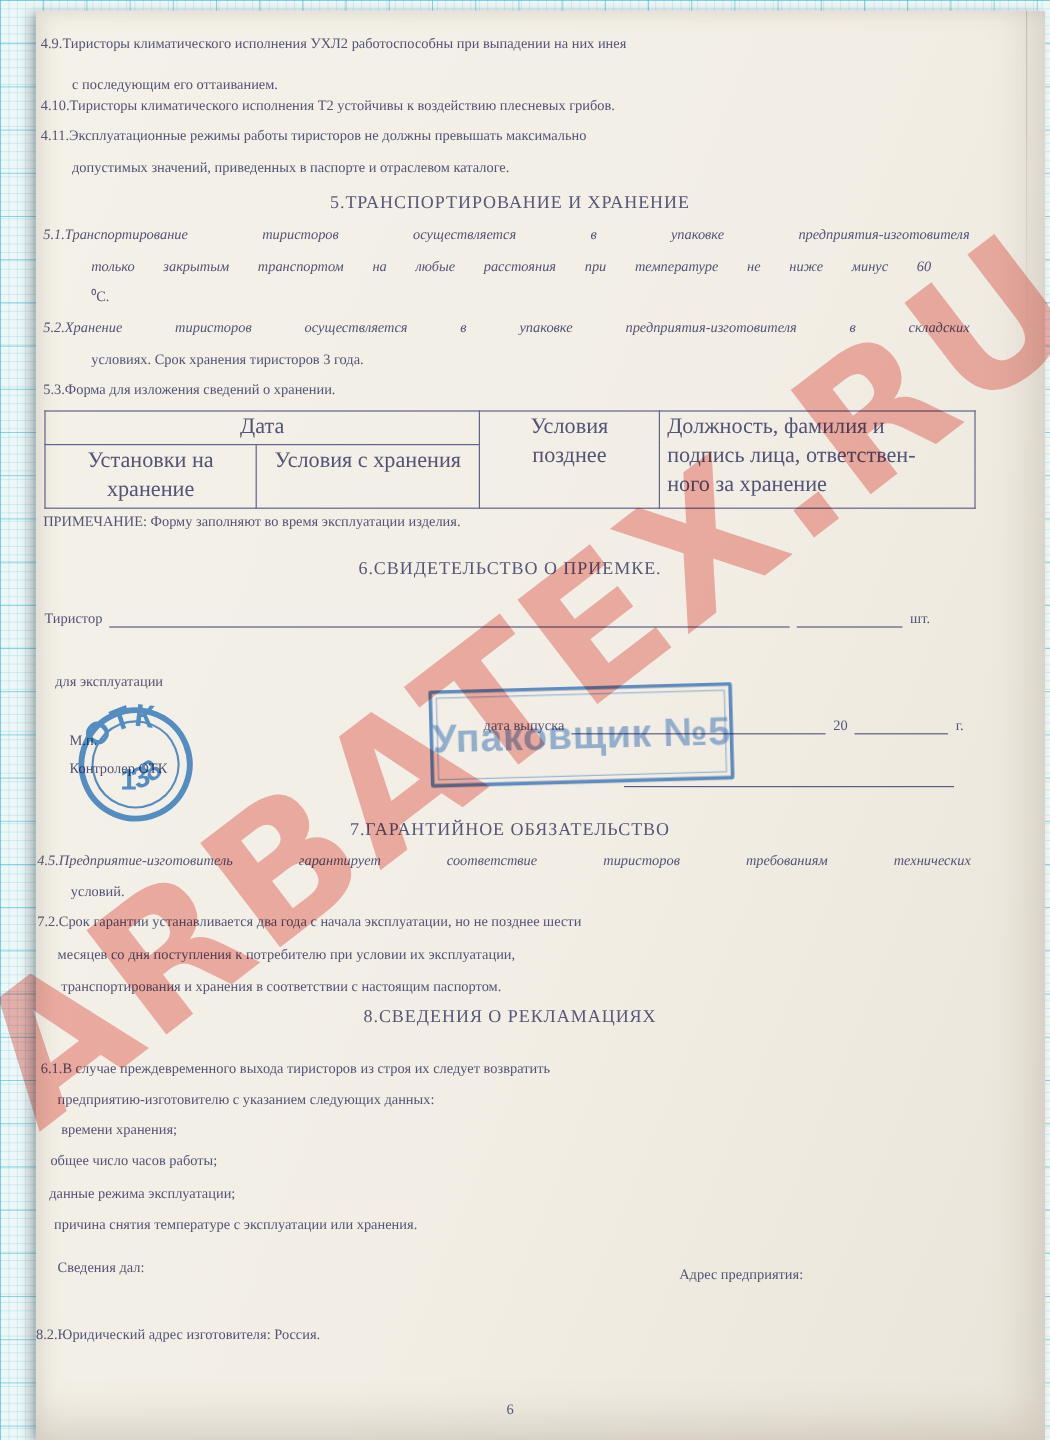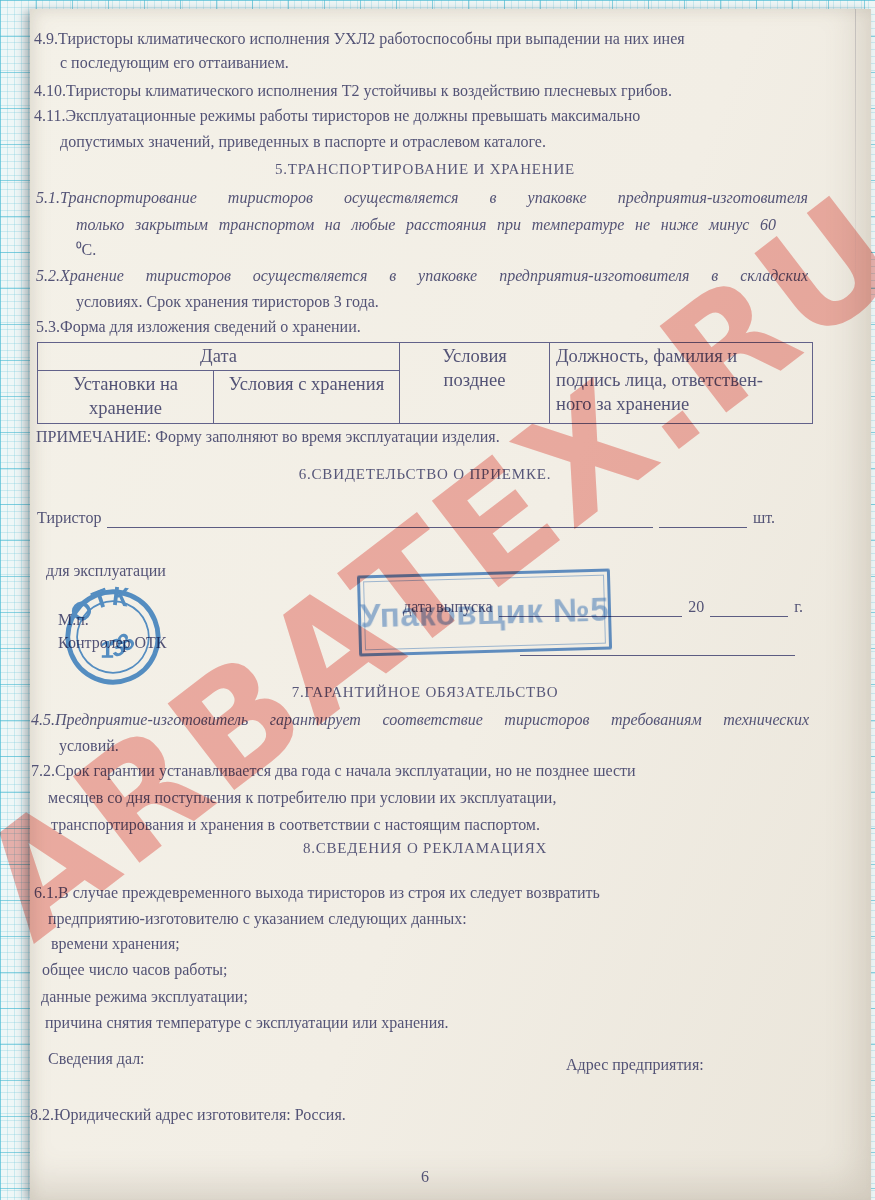--- a/index.html
+++ b/index.html
@@ -22,21 +22,21 @@
     box-shadow:-5px 2px 9px rgba(50,60,70,.38),
        inset -12px -16px 34px rgba(120,105,85,.20),
        inset 5px 3px 12px rgba(125,115,95,.10);
   }
   .page::after{
     content:""; position:absolute; right:15px; top:0; width:1px; height:310px;
     background:linear-gradient(rgba(100,100,115,.28), rgba(100,100,115,0));
   }
   .t{
     position:absolute; white-space:nowrap;
-    font-size:16px; line-height:1.25; color:#535376;
+    font-size:12px; line-height:1.25; color:#535376;
   }
   .just{ white-space:normal; text-align:justify; text-align-last:justify;font-style:italic; }
   .hd{
     left:0; width:790px; text-align:center; white-space:nowrap;
     font-size:15px; letter-spacing:.8px; color:#575779;
   }
   .storage-table{
     position:absolute; left:7px; top:333px; width:775px;
     border-collapse:collapse; table-layout:fixed;
     font-size:18.5px; color:#535376;
@@ -83,21 +83,21 @@
     white-space:nowrap; pointer-events:none;
   }
 </style>
 </head>
 <body>
 
 <div class="scan">
   <div class="page">
 
     <div class="t" style="left:4px;top:20px">4.9.Тиристоры климатического исполнения УХЛ2 работоспособны при выпадении на них инея</div>
-    <div class="t" style="left:30px;top:44px">с последующим его оттаиванием.</div>
+    <div class="t" style="left:30px;top:54px">с последующим его оттаиванием.</div>
     <div class="t" style="left:4px;top:72px">4.10.Тиристоры климатического исполнения Т2 устойчивы к воздействию плесневых грибов.</div>
     <div class="t" style="left:4px;top:97px">4.11.Эксплуатационные режимы работы тиристоров не должны превышать максимально</div>
     <div class="t" style="left:30px;top:123px">допустимых значений, приведенных в паспорте и отраслевом каталоге.</div>
 
     <div class="t hd" style="top:151px">5.ТРАНСПОРТИРОВАНИЕ И ХРАНЕНИЕ</div>
     <div class="t just" style="left:6px;top:179px;width:772px">5.1.Транспортирование  тиристоров  осуществляется  в  упаковке предприятия-изготовителя</div>
     <div class="t just" style="left:46px;top:206px;width:700px">только закрытым транспортом на любые расстояния при температуре не ниже минус 60</div>
     <div class="t" style="left:46px;top:231px">⁰С.</div>
     <div class="t just" style="left:6px;top:257px;width:772px">5.2.Хранение тиристоров осуществляется в упаковке предприятия-изготовителя в складских</div>
     <div class="t" style="left:46px;top:283px">условиях. Срок хранения тиристоров 3 года.</div>

